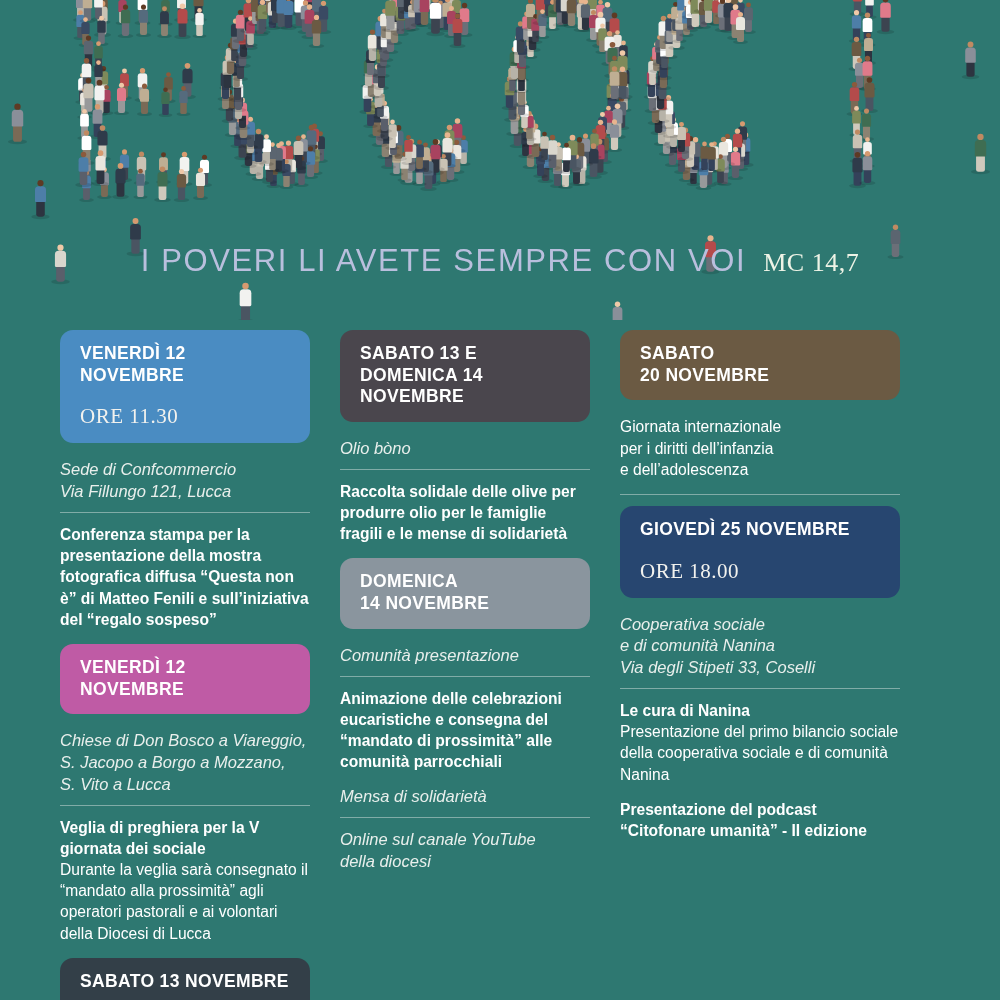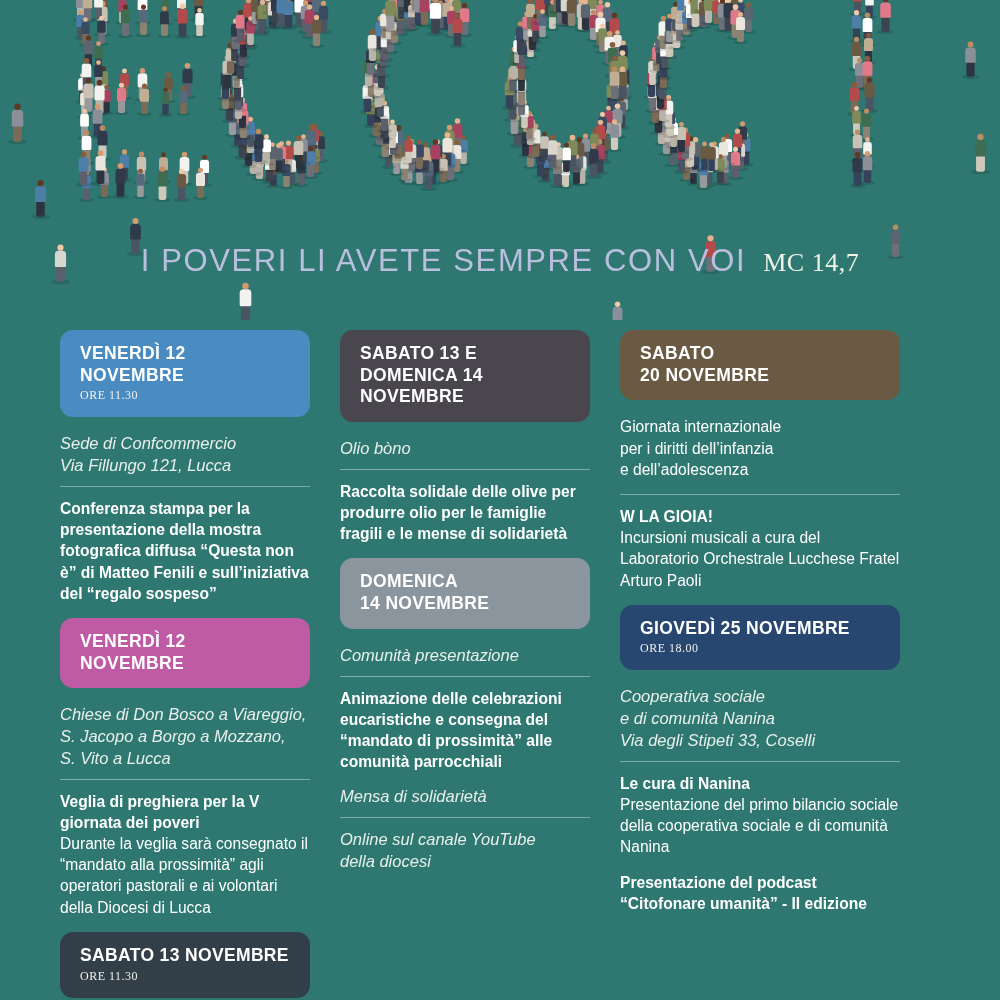--- a/index.html
+++ b/index.html
@@ -127,24 +127,24 @@
   .badge-day {
     font-size: 17.5px;
     font-weight: 700;
     letter-spacing: 0.35px;
     line-height: 1.24;
     color: #ffffff;
   }
   .badge.outline .badge-day { font-size: 17px; line-height: 1.3; }
   .badge-time {
     font-family: "Liberation Serif", serif;
-    font-size: 12px;
+    font-size: 21px;
     letter-spacing: 0.5px;
     color: #f2f2ee;
-    margin-top: 2px;
+    margin-top: 18px;
   }
 
   .place {
     font-size: 16.5px;
     font-style: italic;
     line-height: 1.32;
     color: #e9efec;
     margin-bottom: 9px;
   }
   .rule {
@@ -2319,21 +2319,21 @@
         <div class="place">Sede di Confcommercio<br>Via Fillungo 121, Lucca</div>
         <div class="rule"></div>
         <div class="desc bold"><span>Conferenza stampa per la presentazione della mostra fotografica diffusa “Questa non è” di Matteo Fenili e sull’iniziativa del “regalo sospeso”</span></div>
       </div>
       <div class="event">
         <div class="badge" style="background: rgb(191, 91, 165);">
           <div class="badge-day">VENERDÌ 12 NOVEMBRE</div>
         </div>
         <div class="place">Chiese di Don Bosco a Viareggio,<br>S. Jacopo a Borgo a Mozzano,<br>S. Vito a Lucca</div>
         <div class="rule"></div>
-        <div class="desc"><span class="strong">Veglia di preghiera per la V giornata dei poveri</span><br><span>Durante la veglia sarà consegnato il “mandato alla prossimità” agli operatori pastorali e ai volontari della Diocesi di Lucca</span></div>
+        <div class="desc"><span class="strong">Veglia di preghiera per la V giornata dei sociale</span><br><span>Durante la veglia sarà consegnato il “mandato alla prossimità” agli operatori pastorali e ai volontari della Diocesi di Lucca</span></div>
       </div>
       <div class="event">
         <div class="badge" style="background: rgb(51, 63, 72);">
           <div class="badge-day">SABATO 13 NOVEMBRE</div>
           <div class="badge-time">ORE 11.30</div>
         </div>
       </div>
     </div>
     <div class="column">
       <div class="event">
@@ -2358,21 +2358,20 @@
         <div class="place">Online sul canale YouTube<br>della diocesi</div>
       </div>
     </div>
     <div class="column">
       <div class="event">
         <div class="badge" style="background: rgb(107, 90, 67);">
           <div class="badge-day">SABATO<br>20 NOVEMBRE</div>
         </div>
         <div class="desc" style="font-weight: 400;">Giornata internazionale<br>per i diritti dell’infanzia<br>e dell’adolescenza</div>
         <div class="rule"></div>
-        <div class="desc"><span class="strong">W LA GIOIA!</span><br><span>Incursioni musicali a cura del Laboratorio Orchestrale Lucchese Fratel Arturo Paoli</span></div>
       </div>
       <div class="event">
         <div class="badge" style="background: rgb(39, 70, 112);">
           <div class="badge-day">GIOVEDÌ 25 NOVEMBRE</div>
           <div class="badge-time">ORE 18.00</div>
         </div>
         <div class="place">Cooperativa sociale<br>e di comunità Nanina<br>Via degli Stipeti 33, Coselli</div>
         <div class="rule"></div>
         <div class="desc"><span class="strong">Le cura di Nanina</span><br><span>Presentazione del primo bilancio sociale della cooperativa sociale e di comunità Nanina</span></div>
       </div>

